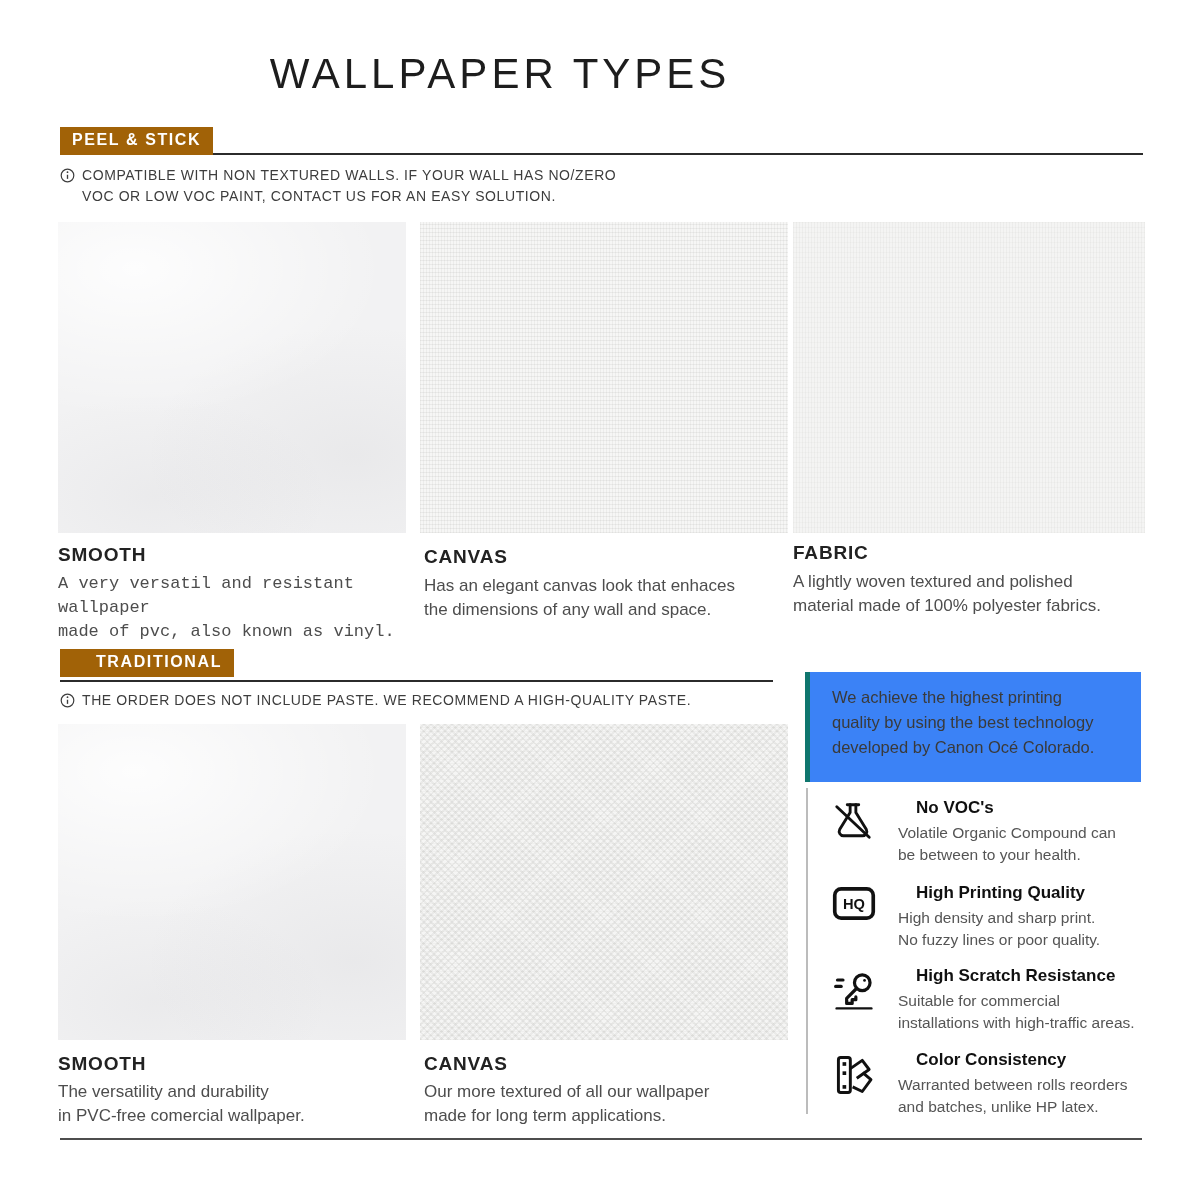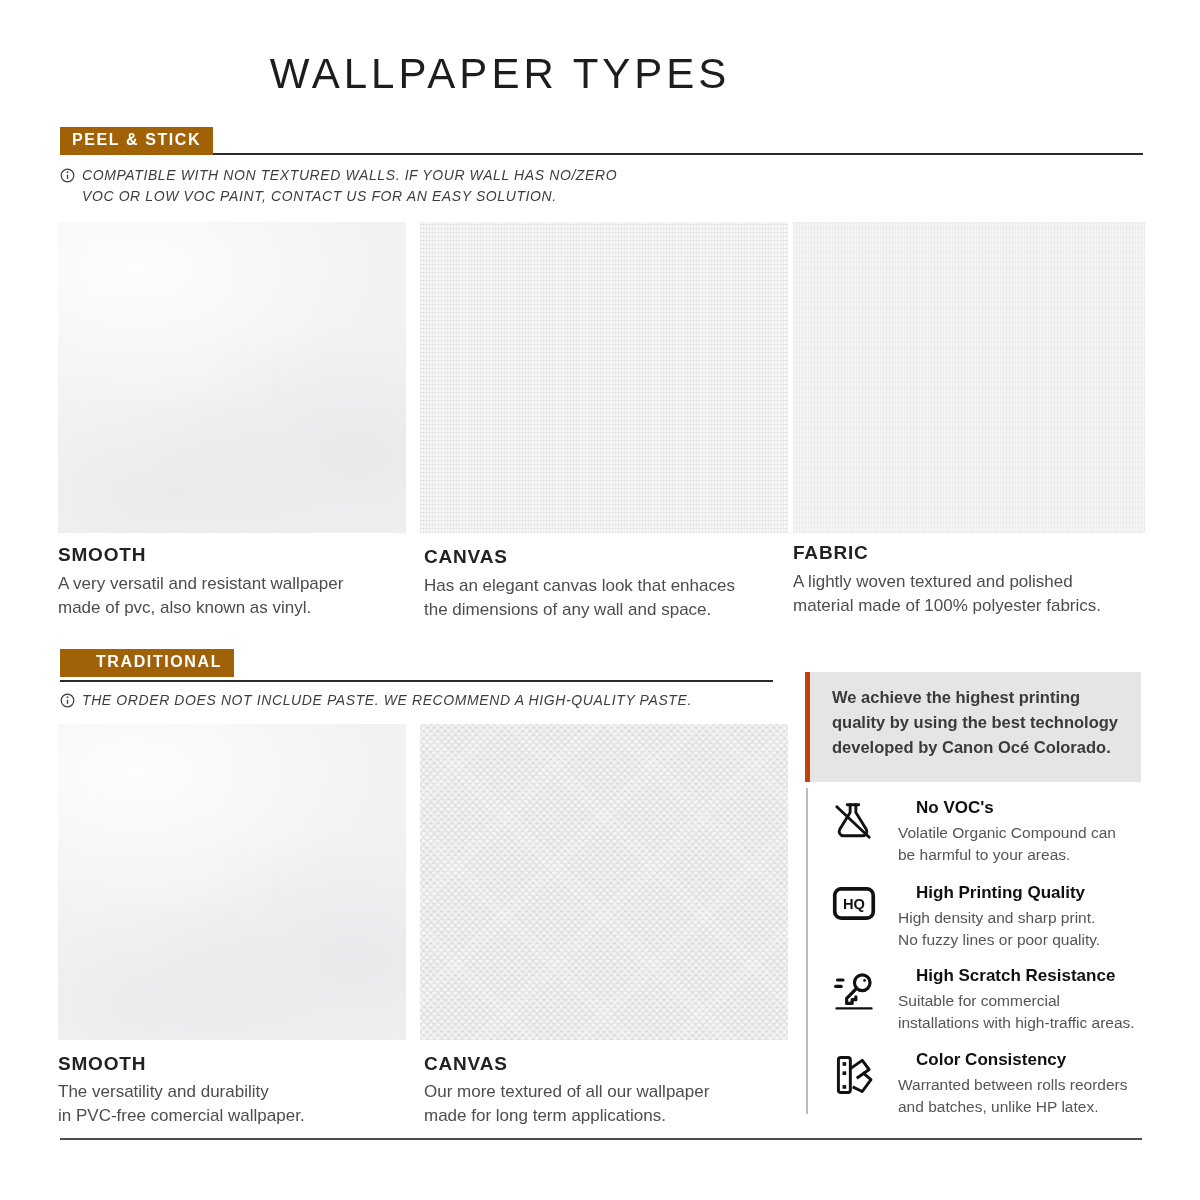--- a/index.html
+++ b/index.html
@@ -16,21 +16,21 @@
     letter-spacing:1.6px;padding:4px 12px 6px 12px;line-height:1.1;
   }
   .badge-ps{left:60px;top:127px;}
   .badge-tr{left:60px;top:649px;padding-left:36px;}
   .rule{position:absolute;background:#2b2b2b;height:2px;}
   .rule-top{left:60px;top:153px;width:1083px;}
   .rule-trad{left:60px;top:680px;width:713px;}
   .rule-bottom{left:60px;top:1138px;width:1082px;height:1.5px;background:#4d4d4d;}
   .note{
     position:absolute;display:flex;gap:7px;align-items:flex-start;
-    font-size:14px;letter-spacing:.6px;line-height:21px;color:#3d3d3d;font-style:italic;
+    font-size:14px;letter-spacing:.6px;line-height:21px;color:#3d3d3d;
   }
   .note1{left:60px;top:165px;}
   .note2{left:60px;top:690px;text-align:right;}
   .note .info-ic{flex:0 0 auto;margin-top:3px;line-height:0;}
   .pre{white-space:pre-line;}
   .swatch{position:absolute;}
   .s-r1c1{left:58px;top:222px;width:348px;height:311px;}
   .s-r1c2{left:420px;top:222px;width:368px;height:311px;}
   .s-r1c3{left:793px;top:222px;width:352px;height:311px;}
   .s-r2c1{left:58px;top:724px;width:348px;height:316px;}
@@ -62,26 +62,26 @@
       #f5f5f4;
   }
   .sw-label{
     position:absolute;font-size:19px;font-weight:600;letter-spacing:.8px;color:#222;
   }
   .l-r1c1{left:58px;top:544px;} .l-r1c2{left:424px;top:546px;} .l-r1c3{left:793px;top:542px;}
   .l-r2c1{left:58px;top:1053px;} .l-r2c2{left:424px;top:1053px;}
   .sw-desc{
     position:absolute;font-size:17px;line-height:24px;color:#4d4d4d;
   }
-  .d-r1c1{left:58px;top:572px;width:345px;} .d-r1c2{left:424px;top:574px;width:360px;} .d-r1c3{left:793px;top:570px;width:350px;}
+  .d-r1c1{left:58px;top:572px;width:345px;font-family:Liberation Mono, monospace;} .d-r1c2{left:424px;top:574px;width:360px;} .d-r1c3{left:793px;top:570px;width:350px;}
   .d-r2c1{left:58px;top:1080px;width:345px;} .d-r2c2{left:424px;top:1080px;width:360px;}
   .quote-box{
     position:absolute;left:805px;top:672px;width:309px;height:97px;
-    background:#e5e5e5;border-left:5px solid #c2410c;
-    padding:13px 0 0 22px;font-size:16.5px;line-height:25px;color:#3a3a3a;font-weight:bold;
+    background:#3b82f6;border-left:5px solid #0f766e;
+    padding:13px 0 0 22px;font-size:16.5px;line-height:25px;color:#3a3a3a;
   }
   .v-line{position:absolute;left:806px;top:788px;width:2px;height:326px;background:#bcbcbc;}
   .feature{position:absolute;left:832px;width:316px;display:flex;gap:20px;align-items:flex-start;}
   .f1{top:798px;} .f2{top:883px;} .f3{top:966px;} .f4{top:1050px;}
   .feature .f-icon{flex:0 0 46px;line-height:0;padding-top:2px;}
   .f-title{font-size:17px;font-weight:700;color:#101010;margin:0 0 4px 18px;}
   .f-desc{font-size:15.5px;line-height:22px;color:#555;margin:0;}
 </style>
 </head>
 <body>
@@ -156,21 +156,21 @@
         <g fill="none" stroke="#111" stroke-width="3" stroke-linecap="round" stroke-linejoin="round">
           <path d="M16 5 h12"></path>
           <path d="M19 5 v8 L8 31 a4.5 4.5 0 0 0 4 6.5 h20 a4.5 4.5 0 0 0 4 -6.5 L25 13 V5"></path>
           <path d="M5 7 L39 39"></path>
         </g>
       </svg>
     </span>
     <div>
       <p class="f-title">No VOC's</p>
       <p class="f-desc pre">Volatile Organic Compound can
-be harmful to your areas.</p>
+be between to your health.</p>
     </div>
   </div>
 
   <div class="feature f2">
     <span class="f-icon">
       <svg width="44" height="37" viewBox="0 0 48 40">
         <rect x="3" y="4" width="42" height="32" rx="7" fill="none" stroke="#111" stroke-width="4"></rect>
         <text x="24" y="26.5" text-anchor="middle" font-family="Liberation Sans, sans-serif" font-size="16" font-weight="bold" fill="#111">HQ</text>
       </svg>
     </span>

